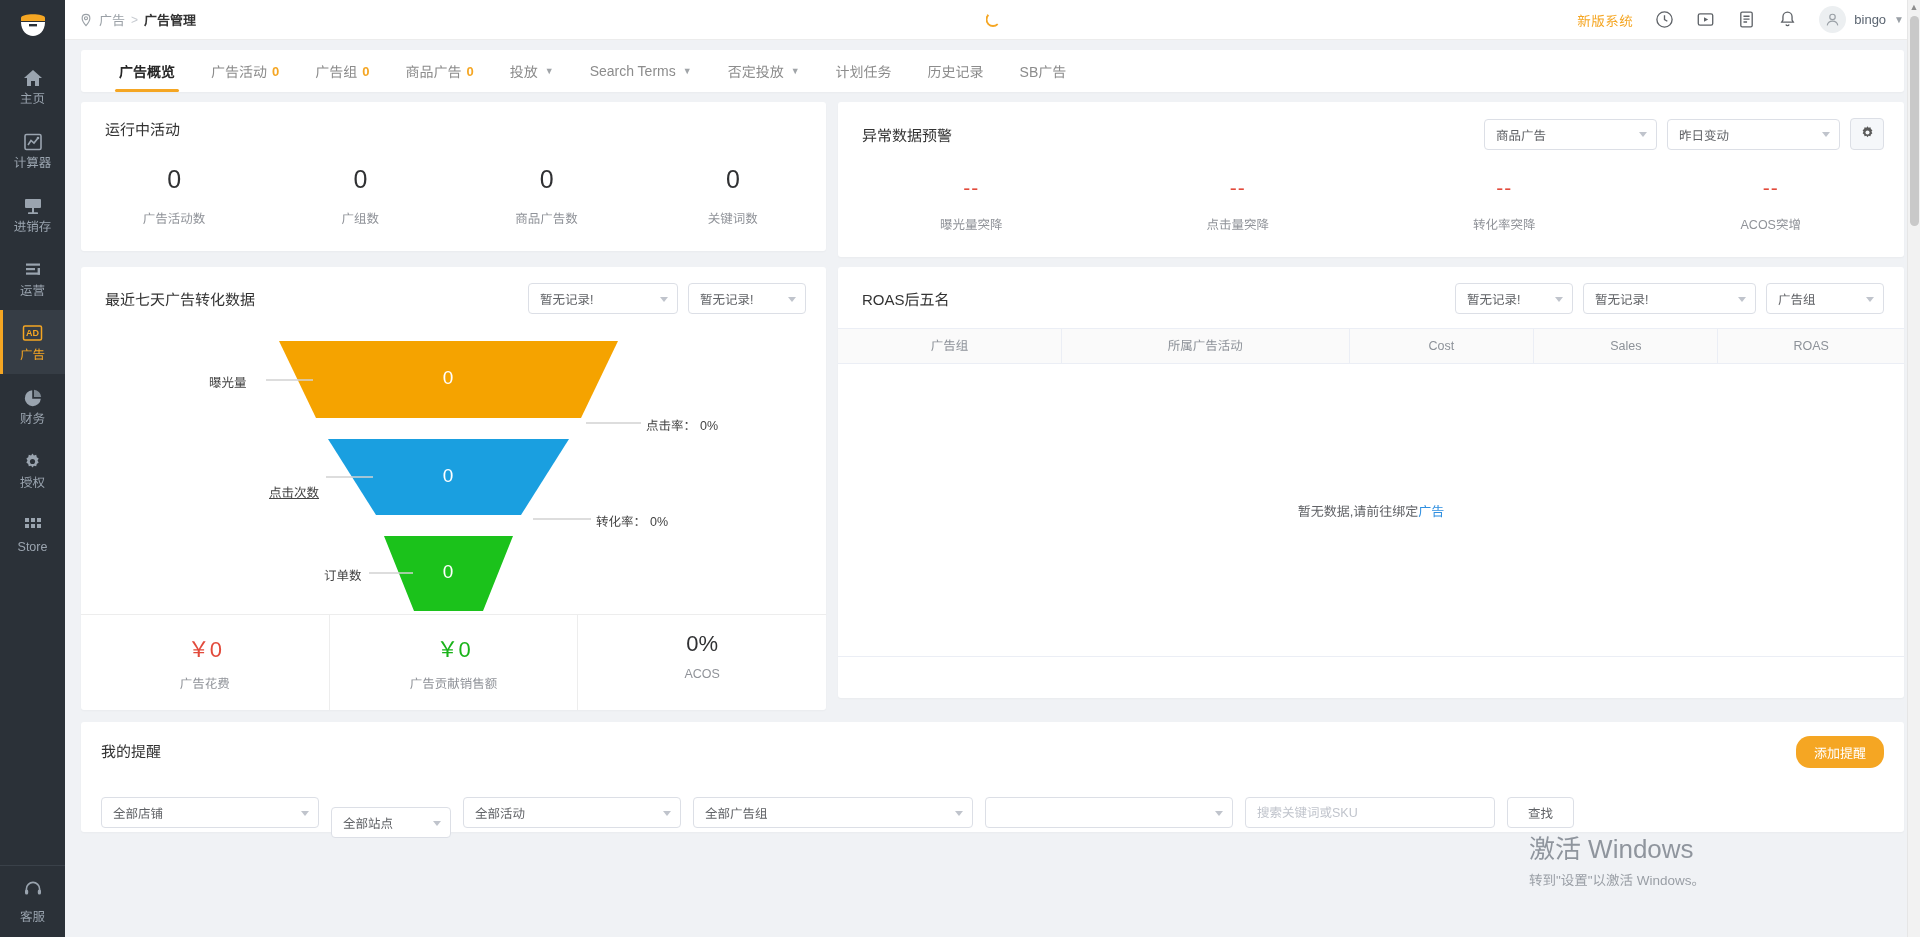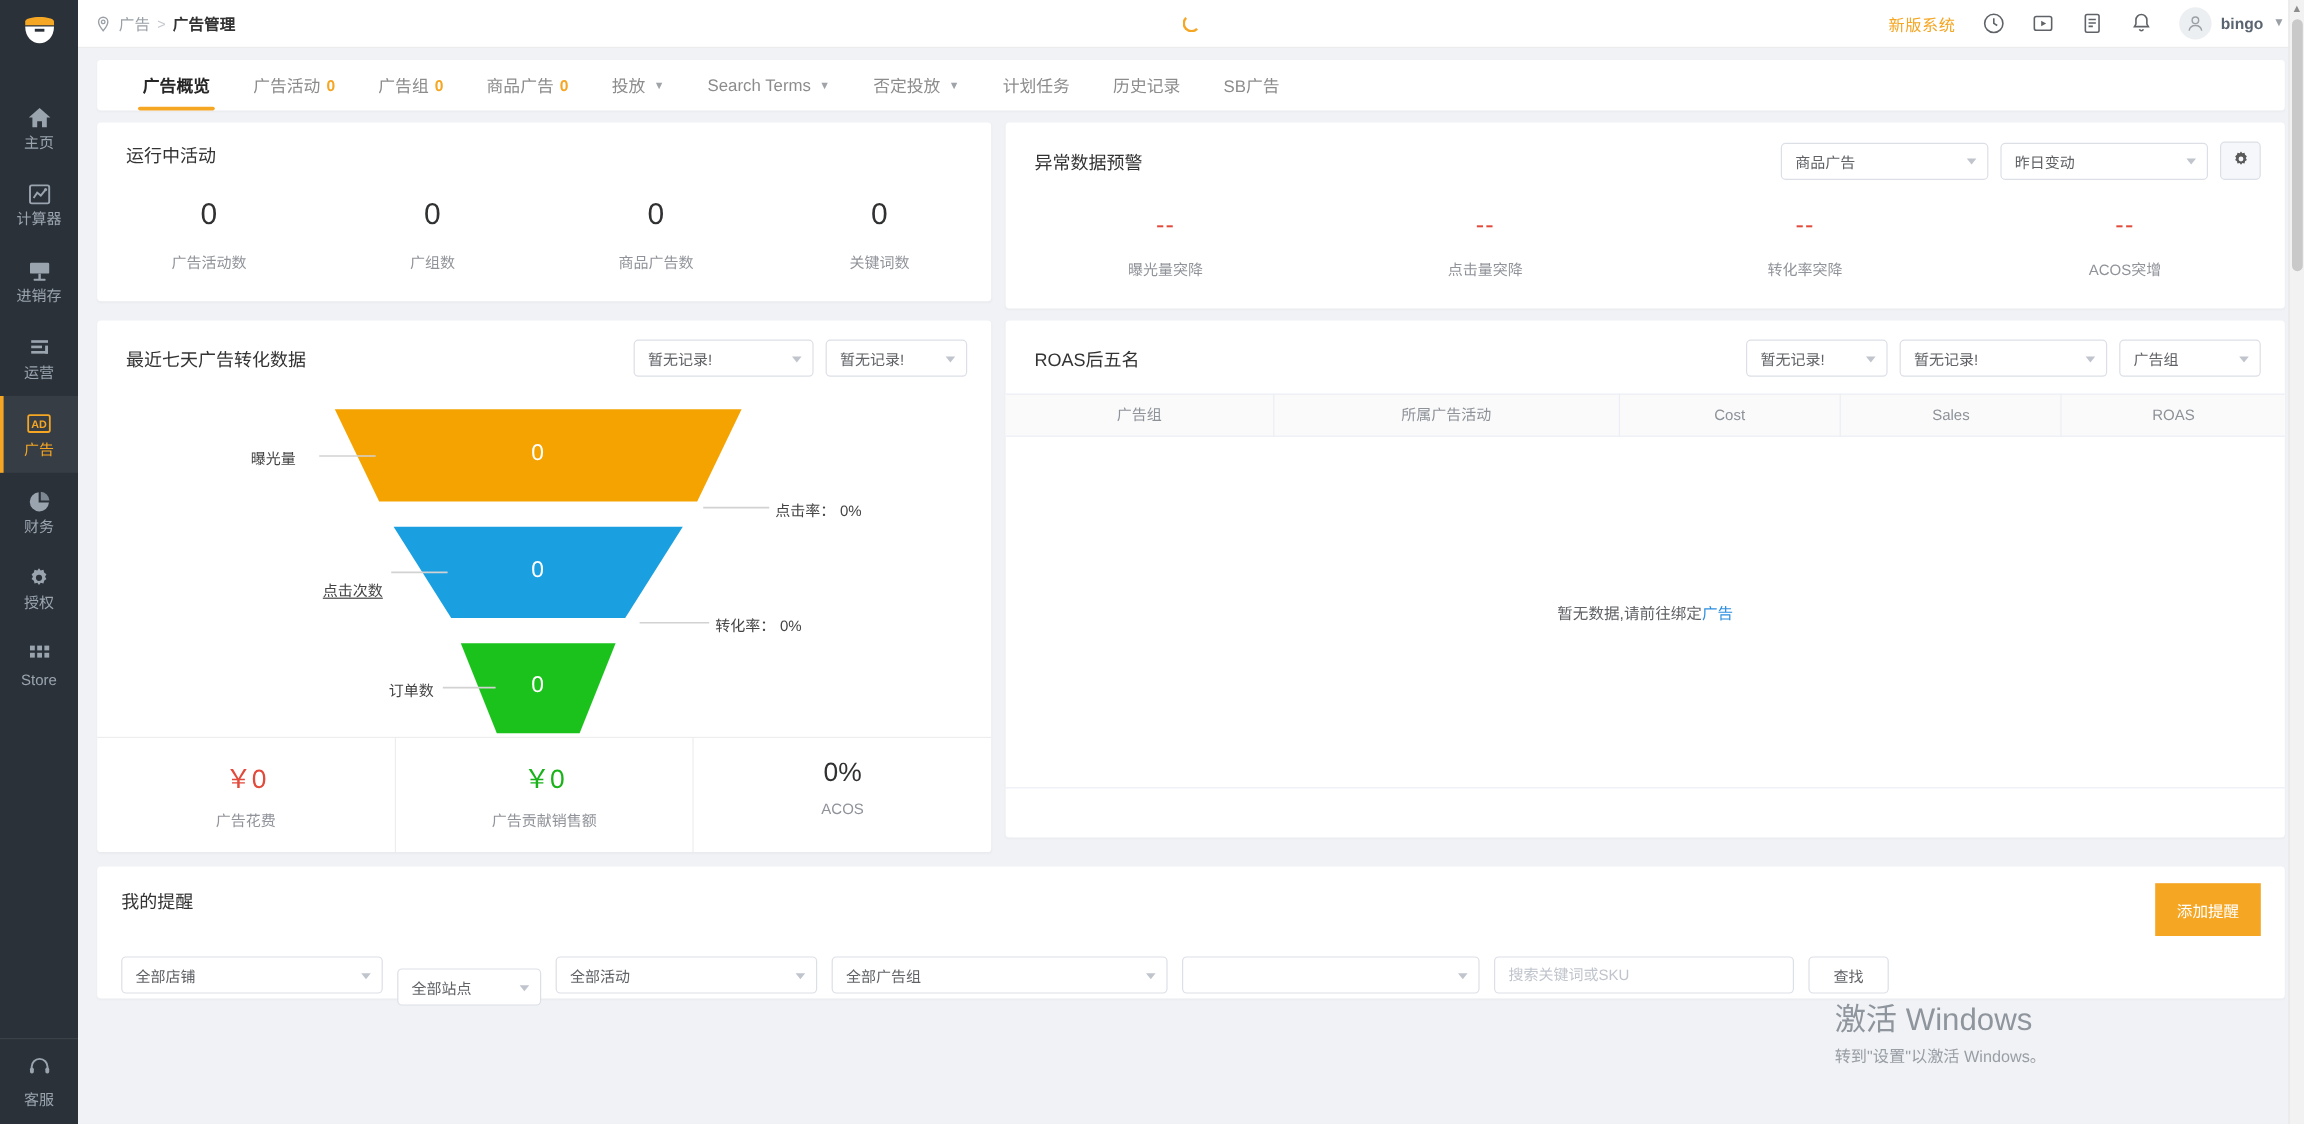--- a/index.html
+++ b/index.html
@@ -13,21 +13,20 @@
   }
   .app { display: flex; width: 1920px; height: 937px; position: relative; }
 
   
   .sidebar {
     width: 65px; min-width: 65px; height: 937px;
     background: #2b3138;
     display: flex; flex-direction: column;
     align-items: stretch;
     position: relative;
-    gap: 20px;
   }
   .logo-wrap {
     height: 48px; display: flex; align-items: center; justify-content: center;
   }
   .nav-list { display: flex; flex-direction: column; padding-top: 6px; }
   .nav-item {
     height: 64px;
     display: flex; flex-direction: column;
     align-items: center; justify-content: center;
     gap: 4px;
@@ -74,21 +73,21 @@
     border: 2px solid #f5a623; border-top-color: transparent; border-right-color: transparent;
   }
   .topbar-right { margin-left: auto; display: flex; align-items: center; gap: 22px; }
   .newver { color: #f5a623; font-size: 13.5px; cursor: pointer; letter-spacing: .5px; }
   .ticon { color: #5f6368; display: flex; align-items: center; cursor: pointer; }
   .user-chip { display: flex; align-items: center; gap: 8px; cursor: pointer; }
   .avatar {
     width: 27px; height: 27px; border-radius: 50%; background: #eceff1;
     display: flex; align-items: center; justify-content: center; color: #9aa0a6;
   }
-  .uname { color: #5a6470; font-size: 13px; font-weight: bold; }
+  .uname { color: #5a6470; font-size: 13px; }
   .caret-dn { color: #9aa0a6; font-size: 10px; }
 
   
   .page { flex: 1; overflow: hidden; position: relative; padding: 0 0 0 0; }
 
   
   .tabcard {
     background: #fff; margin: 10px 16px 0 16px; border-radius: 3px;
     height: 42px; display: flex; align-items: stretch; padding: 0 20px;
     box-shadow: 0 1px 2px rgba(0,0,0,.03);
@@ -205,21 +204,21 @@
     font-family: "Liberation Sans", sans-serif;
   }
   .txtinput::placeholder { color: #c0c4cc; }
   .btn-find {
     height: 31px; padding: 0 20px; border-radius: 4px; border: 1px solid #dcdfe6;
     background: #fff; font-size: 12.5px; color: #606266; cursor: pointer;
     font-family: "Liberation Sans", sans-serif;
   }
   .btn-add {
     position: absolute; right: 20px; top: 14px;
-    height: 44px; padding: 0 18px; border-radius: 0; border: none;
+    height: 32px; padding: 0 18px; border-radius: 14px; border: none;
     background: #f5a623; color: #fff; font-size: 13px; cursor: pointer;
     font-family: "Liberation Sans", sans-serif;
   }
 
   
   .watermark {
     position: absolute; right: 215px; bottom: 48px;
     color: #8a8f96; text-align: left; pointer-events: none; user-select: none;
     opacity: .75;
   }

